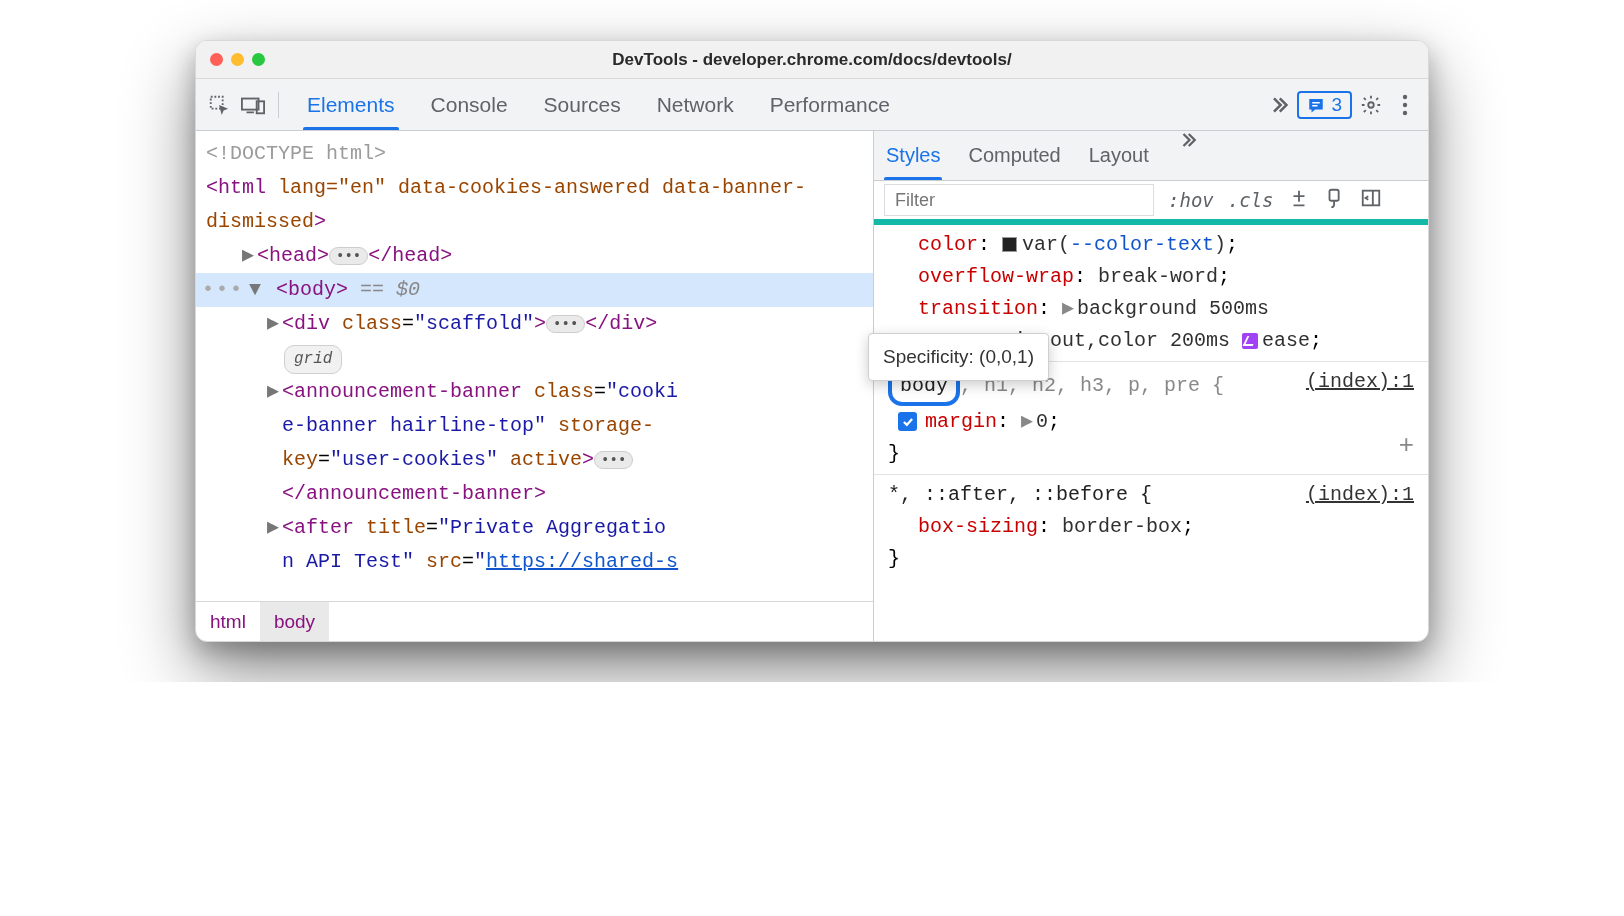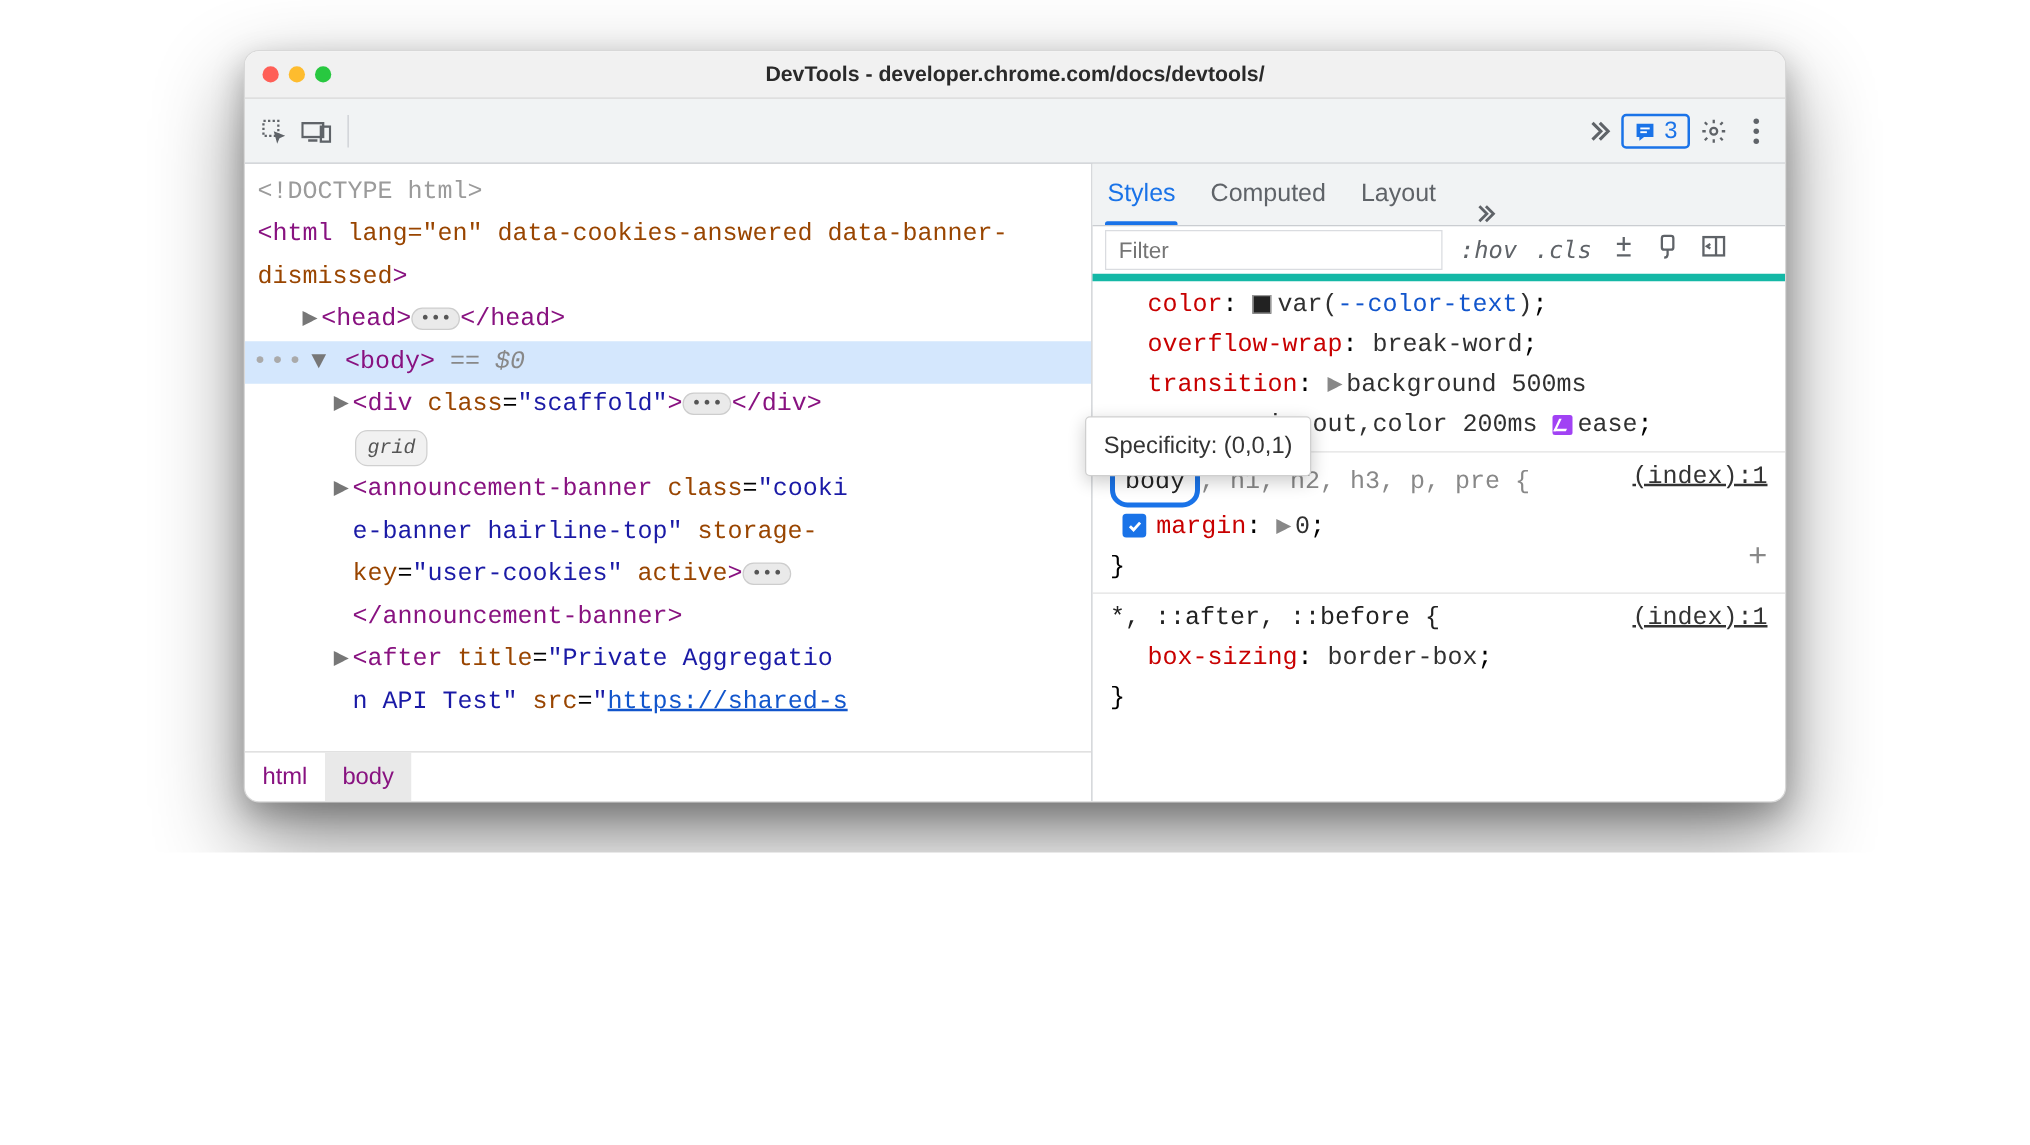--- a/index.html
+++ b/index.html
@@ -92,21 +92,21 @@
 .link { color:#1155cc; text-decoration: underline; }
 
 .breadcrumbs {
   display:flex; border-top:1px solid #d8d8d8; height:40px; align-items:stretch;
   font-size:19px; color:#881280;
 }
 .crumb { padding: 6px 14px; display:flex; align-items:center; cursor:pointer; }
 .crumb.active { background:#e9e9e9; }
 
 .sub-tabs {
-  display:flex; align-items:flex-end; height:50px;
+  display:flex; align-items:flex-start; height:50px;
   background:#f1f3f4; border-bottom:1px solid #cacdd1;
   padding: 0 10px; gap: 24px; font-size:20px; color:#5f6368;
 }
 .sub-tab { cursor:pointer; padding: 0 2px; height:100%; display:flex; align-items:center; position:relative; }
 .sub-tab.active { color:#1a73e8; }
 .sub-tab.active::after { content:""; position:absolute; left:0; right:0; bottom:0; height:3px; background:#1a73e8; border-radius:2px 2px 0 0; }
 
 .filter-row {
   display:flex; align-items:center; height:44px;
   border-bottom:6px solid #14b8a6; padding: 0 10px; gap:14px;
@@ -172,20 +172,27 @@
         </svg>
     </div>
     <div class="tb-icon">
       <svg width="24" height="20" viewBox="0 0 26 20" fill="none" stroke="#5f6368" stroke-width="2">
           <rect x="1" y="3" width="18" height="12"></rect>
           <line x1="6" y1="18" x2="14" y2="18"></line>
           <rect x="17" y="6" width="8" height="13"></rect>
         </svg>
     </div>
     <div class="vdiv"></div>
+    <div class="main-tabs">
+      <div class="main-tab active">Elements</div>
+      <div class="main-tab">Console</div>
+      <div class="main-tab">Sources</div>
+      <div class="main-tab">Network</div>
+      <div class="main-tab">Performance</div>
+    </div>
     <div class="spacer"></div>
     <div class="chev-right">
       <svg width="20" height="20" viewBox="0 0 24 24" fill="none" stroke="#5f6368" stroke-width="3">
           <path d="M6 4 L14 12 L6 20"></path>
           <path d="M13 4 L21 12 L13 20"></path>
         </svg>
     </div>
     <div class="issues-badge">
       <svg width="18" height="18" viewBox="0 0 24 24" fill="#1a73e8">
           <path d="M3 4 h18 v14 h-10 l-5 4 v-4 h-3 Z"></path>

